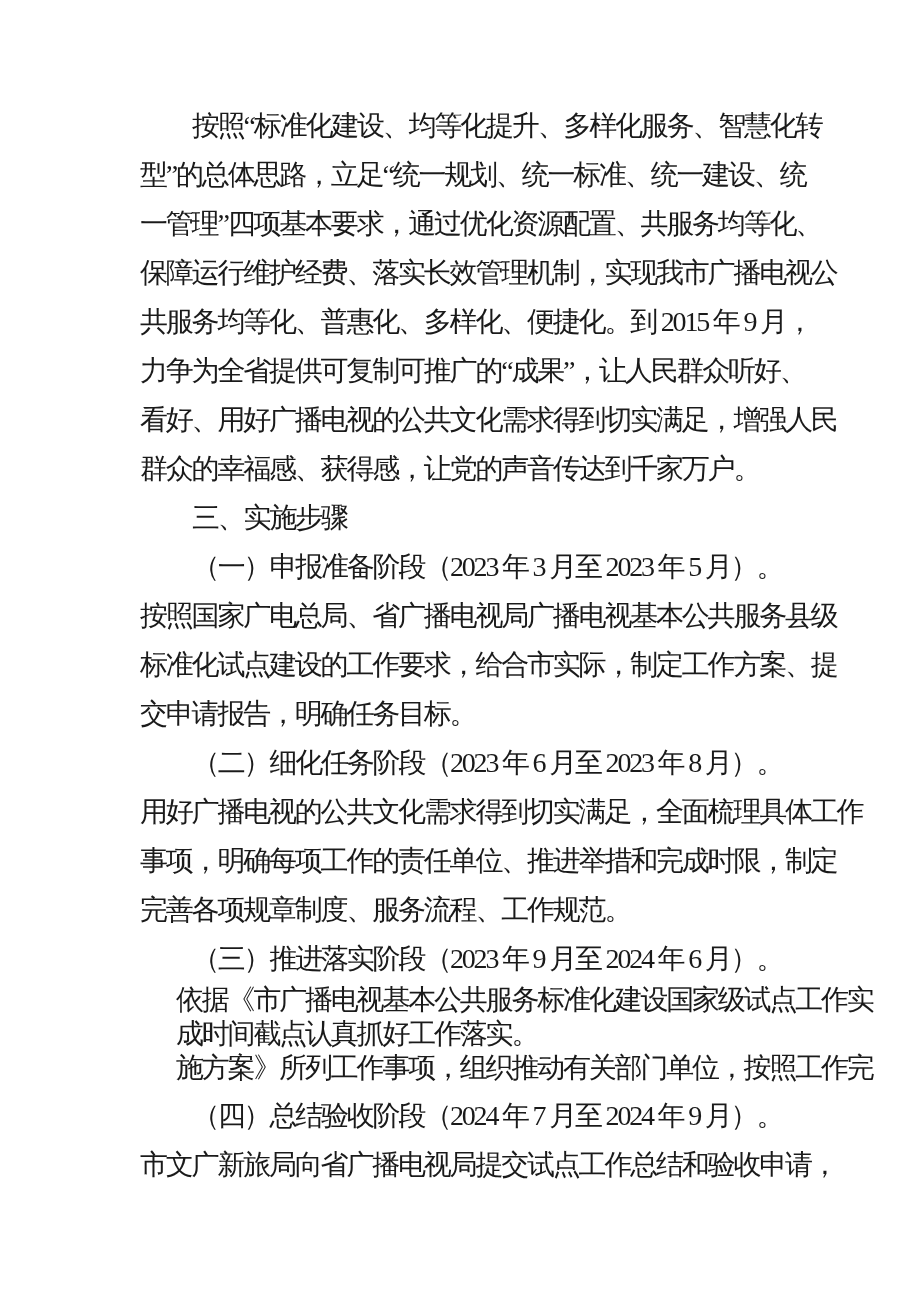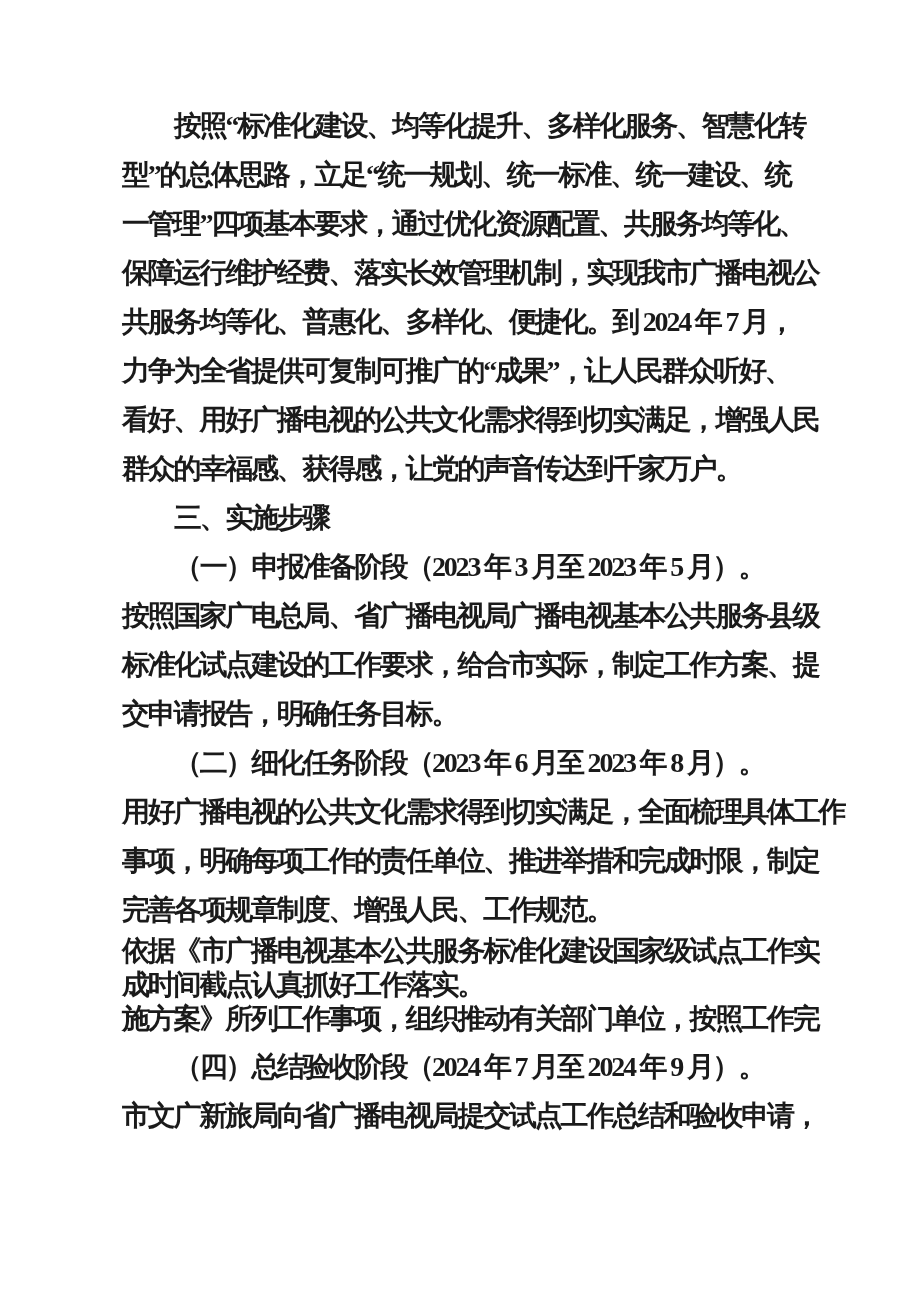--- a/index.html
+++ b/index.html
@@ -15,77 +15,79 @@
   }
   .page {
     position: relative;
     width: 920px;
     height: 1301px;
     background: #ffffff;
     overflow: hidden;
   }
   .doc-body {
     position: absolute;
-    left: 122px;
+    left: 140px;
     top: 101px;
     width: 700px;
     color: #1a1a1a;
     font-size: 28px;
     letter-spacing: -2.2px;
-    font-weight: bold;
+    font-weight: normal;
   }
   .paragraph {
     margin: 0;
     padding: 0;
   }
   .paragraph.last-para {
     margin-top: 6px;
   }
   .line {
     line-height: 49px;
     white-space: nowrap;
   }
   .line.indent {
     text-indent: 52px;
   }
   .line.tight {
     line-height: 34px;
+    margin-left: 36px;
   }
 </style>
 </head>
 <body>
 
 <div class="page">
   <div class="doc-body" id="doc-body" style="color: rgb(26, 26, 26);">
       <div class="paragraph">
         <div class="line indent">按照“标准化建设、均等化提升、多样化服务、智慧化转</div>
         <div class="line">型”的总体思路，立足“统一规划、统一标准、统一建设、统</div>
         <div class="line">一管理”四项基本要求，通过优化资源配置、共服务均等化、</div>
         <div class="line">保障运行维护经费、落实长效管理机制，实现我市广播电视公</div>
-        <div class="line">共服务均等化、普惠化、多样化、便捷化。到 2024 年 7 月，</div>
+        <div class="line">共服务均等化、普惠化、多样化、便捷化。到 2015 年 9 月，</div>
         <div class="line">力争为全省提供可复制可推广的“成果”，让人民群众听好、</div>
         <div class="line">看好、用好广播电视的公共文化需求得到切实满足，增强人民</div>
         <div class="line">群众的幸福感、获得感，让党的声音传达到千家万户。</div>
       </div>
       <div class="paragraph">
         <div class="line indent">三、实施步骤</div>
       </div>
       <div class="paragraph">
         <div class="line indent">（一）申报准备阶段（2023 年 3 月至 2023 年 5 月）。</div>
         <div class="line">按照国家广电总局、省广播电视局广播电视基本公共服务县级</div>
         <div class="line">标准化试点建设的工作要求，给合市实际，制定工作方案、提</div>
         <div class="line">交申请报告，明确任务目标。</div>
       </div>
       <div class="paragraph">
         <div class="line indent">（二）细化任务阶段（2023 年 6 月至 2023 年 8 月）。</div>
         <div class="line">用好广播电视的公共文化需求得到切实满足，全面梳理具体工作</div>
         <div class="line">事项，明确每项工作的责任单位、推进举措和完成时限，制定</div>
-        <div class="line">完善各项规章制度、增强人民、工作规范。</div>
+        <div class="line">完善各项规章制度、服务流程、工作规范。</div>
       </div>
       <div class="paragraph">
+        <div class="line indent">（三）推进落实阶段（2023 年 9 月至 2024 年 6 月）。</div>
         <div class="line tight">依据《市广播电视基本公共服务标准化建设国家级试点工作实</div>
         <div class="line tight">成时间截点认真抓好工作落实。</div>
         <div class="line tight">施方案》所列工作事项，组织推动有关部门单位，按照工作完</div>
       </div>
       <div class="paragraph last-para">
         <div class="line indent">（四）总结验收阶段（2024 年 7 月至 2024 年 9 月）。</div>
         <div class="line">市文广新旅局向省广播电视局提交试点工作总结和验收申请，</div>
       </div>
     </div>
 </div>

